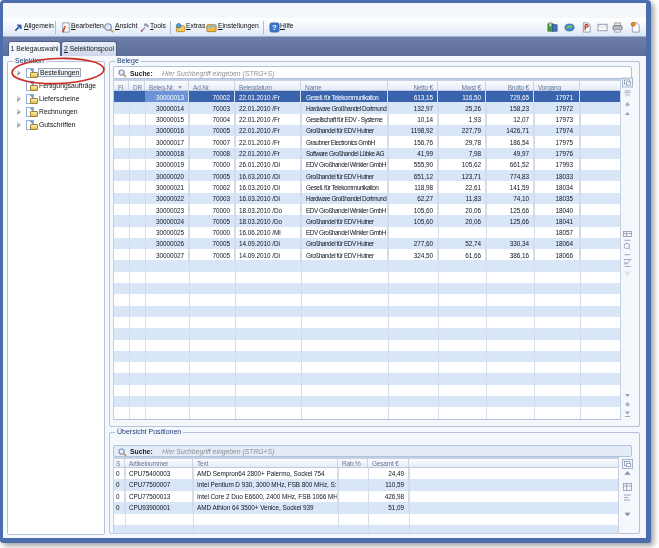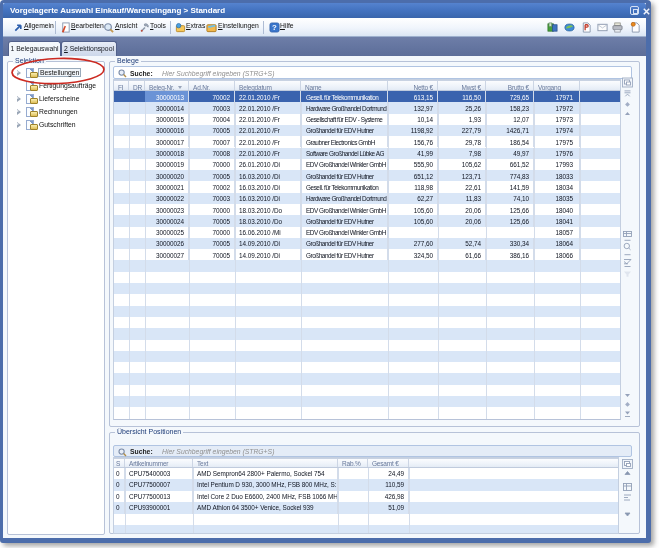--- a/index.html
+++ b/index.html
@@ -94,27 +94,20 @@
   #ptab .hc { padding-top:1.5px; }
   #pbody { position:absolute; left:0; top:10px; width:100%; height:65px;
     background:repeating-linear-gradient(180deg,#ffffff 0px,#ffffff 11.5px,#d9e6f7 11.5px,#d9e6f7 23px); }
   #pbody .row { height:11.5px; }
   #pbody .cell { padding-top:2.2px; }
   .q1{left:0;width:11px}.q2{left:11px;width:68px}.q3{left:79px;width:145px}.q5{left:254px;width:41px}
 </style>
 </head>
 <body>
 <div id="win">
-  <div id="title">
-    <span class="txt">Vorgelagerte Auswahl Einkauf/Wareneingang &gt; Standard</span>
-    <span id="btn-rest"></span>
-    <svg id="btn-close2" style="position:absolute;left:639.5px;top:4.5px" width="7" height="7" viewBox="0 0 7 7">
-        <path d="M0.8 0.8 L6.2 6.2 M6.2 0.8 L0.8 6.2" stroke="#f0f4fc" stroke-width="1.5"></path>
-      </svg>
-  </div>
   <div id="toolbar">
     <svg class="ticon" style="left:10px" viewBox="0 0 12 12">
         <path d="M2.5 9.5 L8.5 3.5 M8.5 3.5 L4.5 3.5 M8.5 3.5 L8.5 7.5" stroke="#2a5cab" stroke-width="1.8" fill="none"></path>
       </svg>
     <span class="mi" style="left:21px"><u>A</u>llgemein</span>
     <div class="sep" style="left:52px"></div>
     <svg class="ticon" style="left:57px" viewBox="0 0 12 12">
         <rect x="3" y="1" width="7" height="10" fill="#fff" stroke="#8a97ad" stroke-width="1"></rect>
         <path d="M2 11 L5 4 L6.5 4.5 L4 11.5 Z" fill="#d44a2a"></path>
       </svg>

